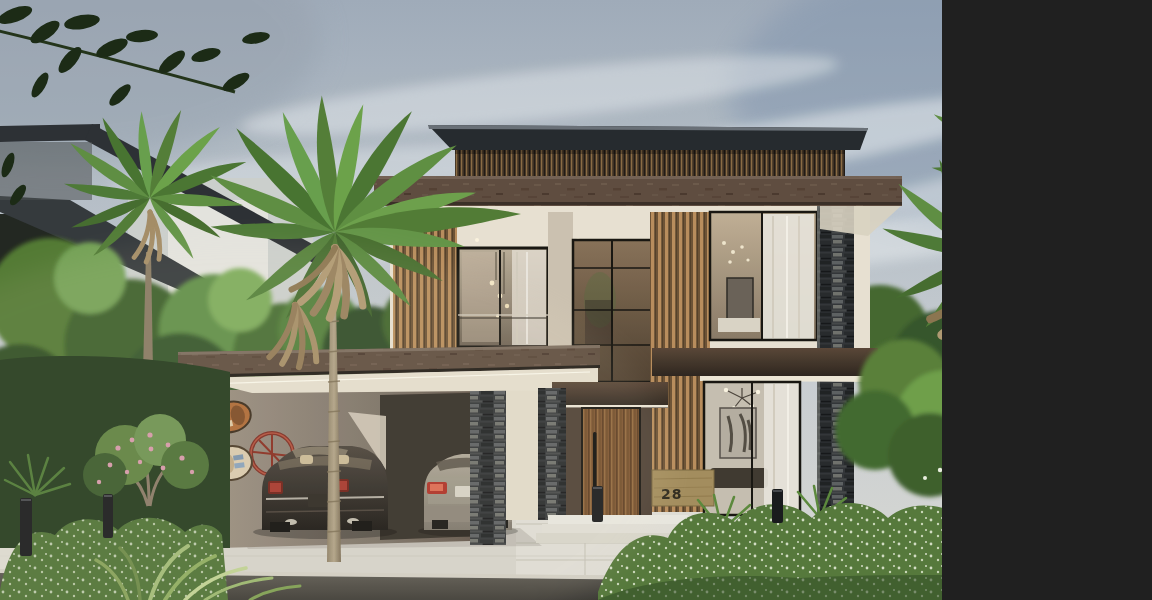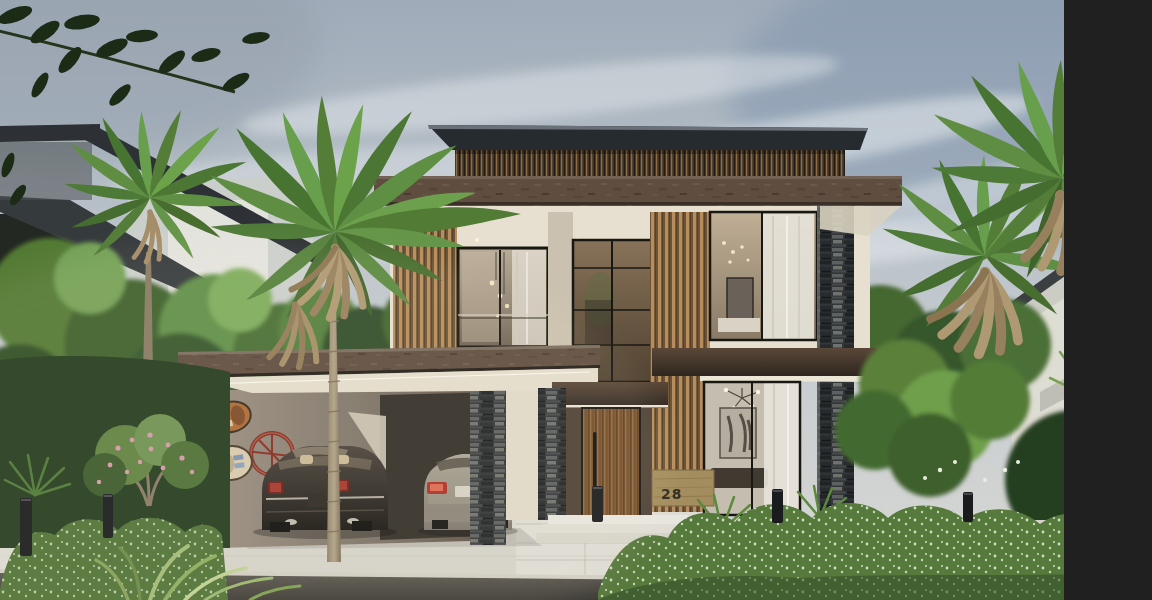--- a/index.html
+++ b/index.html
@@ -1,16 +1,16 @@
 <!DOCTYPE html>
 <html><head>
 <meta charset="utf-8">
 <style>
   html,body{margin:0;padding:0;background:#202020;}
-  .stage{position:relative;width:1064px;height:600px;overflow:hidden;background:#c7cdd2;
+  .stage{position:relative;width:942px;height:600px;overflow:hidden;background:#c7cdd2;
          font-family:"DejaVu Sans",sans-serif;}
   svg{display:block}
   text{font-family:"DejaVu Sans",sans-serif;}
 </style>
 </head>
 <body>
 
 <div class="stage">
 <svg width="1152" height="600" viewBox="0 0 1152 600">
 <defs>

